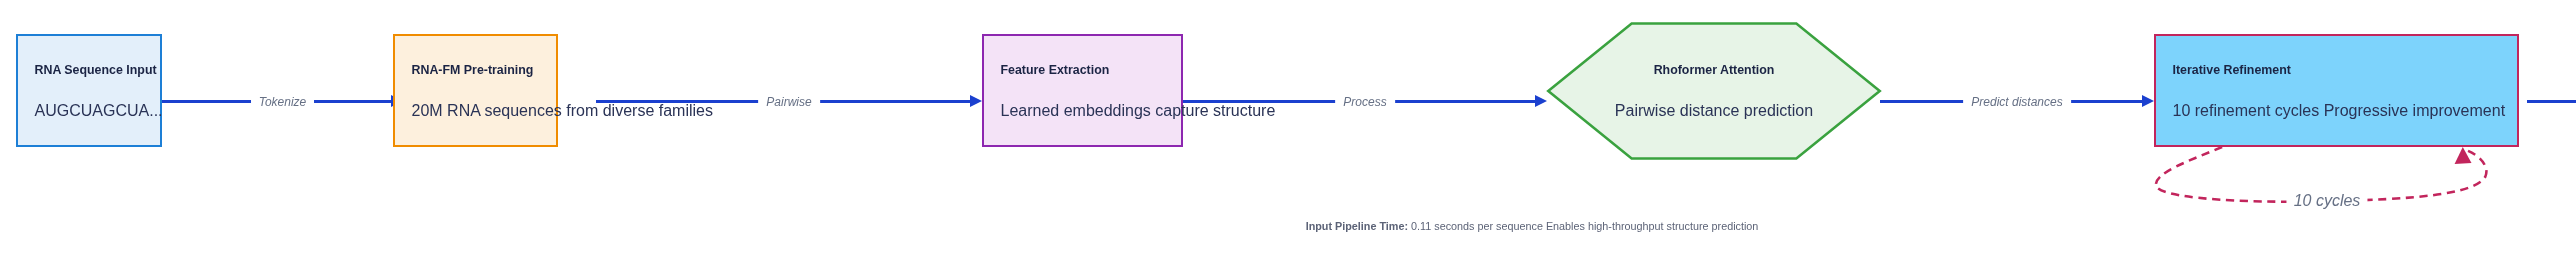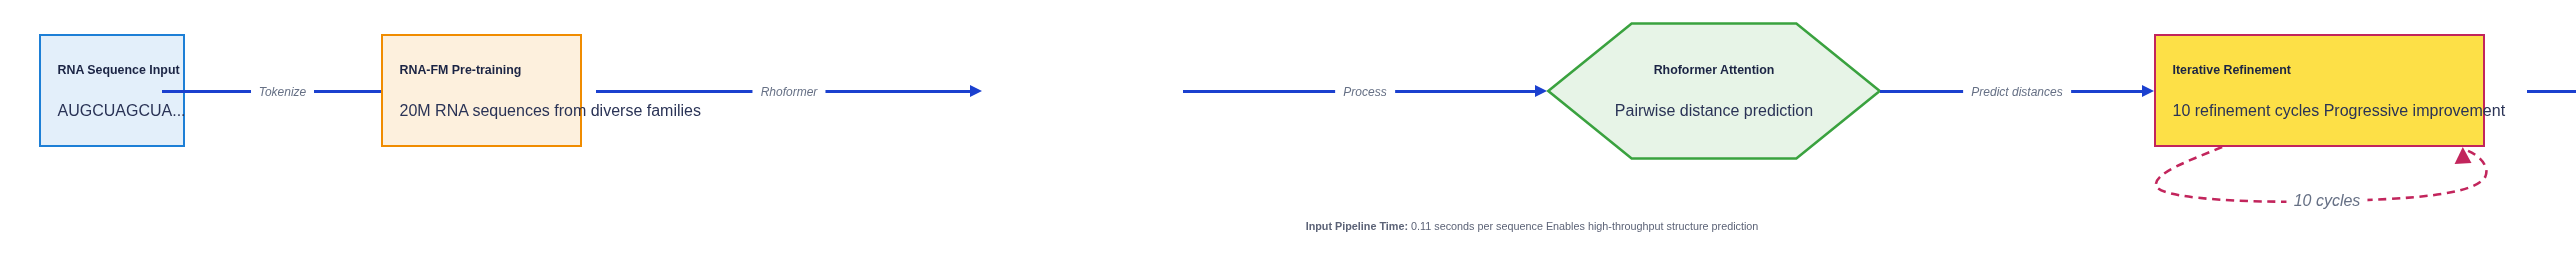--- a/index.html
+++ b/index.html
@@ -54,21 +54,21 @@
   .hex-label{
     position:absolute; inset:0;
     display:flex; flex-direction:column;
     justify-content:center; align-items:center;
     gap:27px;
     text-align:center;
   }
   
   .edge{
     position:absolute;
-    top:90px;
+    top:100px;
     height:2.6px;
   }
   .edge-line{
     position:absolute;
     left:0; top:0;
     height:2.6px;
     width:calc(100% - 10.3px);
     background:var(--edge-line);
   }
   .edge-arrow{
@@ -117,42 +117,46 @@
     line-height:14.4px;
     color:var(--caption-text);
   }
   #caption .lead{font-weight:700;}
 </style>
 </head>
 <body>
 
 <div id="canvas">
 
-  <div class="node" style="left: 16px; width: 146px; border-color: rgb(29, 127, 214); background: rgb(227, 239, 250); margin-left: 23px;">
+  <div class="node" style="left: 16px; width: 146px; border-color: rgb(29, 127, 214); background: rgb(227, 239, 250);">
     <div class="node-title">RNA Sequence Input</div>
     <div class="node-body">AUGCUAGCUA...</div>
   </div>
 
   <div class="edge" style="left:162px;width:241px;">
     <div class="edge-line"></div>
     <div class="edge-arrow"></div>
     <span class="edge-label">Tokenize</span>
   </div>
 
-  <div class="node" style="left: 381px; width: 201px; border-color: rgb(240, 140, 0); background: rgb(253, 240, 221);">
+  <div class="node" style="left: 393px; width: 165px; border-color: rgb(240, 140, 0); background: rgb(253, 240, 221);">
     <div class="node-title">RNA-FM Pre-training</div>
     <div class="node-body">20M RNA sequences from diverse families</div>
   </div>
 
   <div class="edge" style="left:596px;width:386px;">
     <div class="edge-line"></div>
     <div class="edge-arrow"></div>
-    <span class="edge-label">Rhoformer</span>
-  </div>
-
+    <span class="edge-label">Pairwise</span>
+  </div>
+
+  <div class="node" style="left: 982px; width: 201px; border-color: rgb(141, 39, 176); background: rgb(244, 227, 247);">
+    <div class="node-title">Feature Extraction</div>
+    <div class="node-body">Learned embeddings capture structure</div>
+  </div>
 
   <div class="edge" style="left:1183px;width:364px;">
     <div class="edge-line"></div>
     <div class="edge-arrow"></div>
     <span class="edge-label">Process</span>
   </div>
 
   <div class="hex-wrap">
     <svg width="336" height="140" viewBox="0 0 652 272">
       <polygon id="hex-poly" points="4,136 166,5 486,5 648,136 486,267 166,267" stroke-width="5" stroke="#3aa23f" fill="#e7f4e7"></polygon>
@@ -162,21 +166,21 @@
       <div class="node-body">Pairwise distance prediction</div>
     </div>
   </div>
 
   <div class="edge" style="left:1880px;width:274px;text-align:right;">
     <div class="edge-line"></div>
     <div class="edge-arrow"></div>
     <span class="edge-label">Predict distances</span>
   </div>
 
-  <div class="node" style="left: 2154px; width: 331px; border-color: rgb(194, 37, 92); background: #fde047;">
+  <div class="node" style="left: 2154px; width: 365px; border-color: rgb(194, 37, 92); background: #7dd3fc;">
     <div class="node-title">Iterative Refinement</div>
     <div class="node-body">10 refinement cycles Progressive improvement</div>
   </div>
 
   <svg id="self-loop" width="350" height="64" viewBox="0 0 680 125">
     <path id="loop-path" d="M 143 4 C 80 30, 8 55, 14 80 C 22 103, 170 114, 346 110 C 510 106, 636 98, 657 62 C 666 42, 646 20, 620 10" fill="none" stroke-width="5" stroke-dasharray="16 11" stroke="#c2255c"></path>
     <polygon id="loop-arrowhead" points="597,37 613,4 630,35" fill="#c2255c"></polygon>
   </svg>
   <span id="loop-label">10 cycles</span>
 

